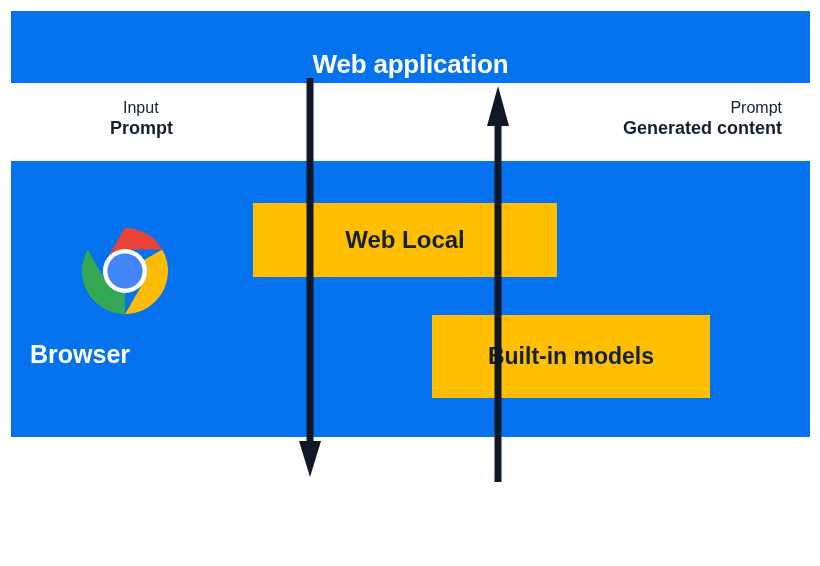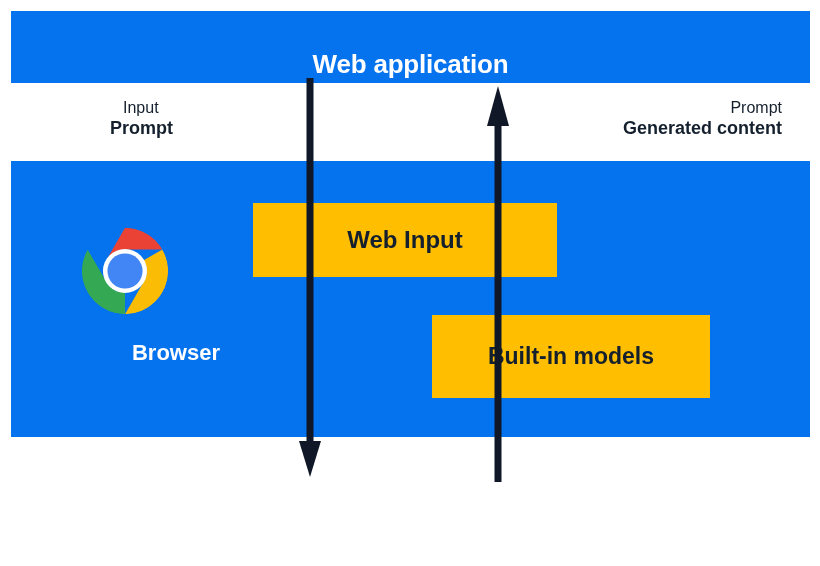--- a/index.html
+++ b/index.html
@@ -108,24 +108,24 @@
     top: 226px;
     width: 90px;
     height: 90px;
   }
 
   #browser-label {
     position: absolute;
     left: 30px;
     top: 340px;
     width: 190px;
-    text-align: right;
+    text-align: left;
     color: #ffffff;
     font-weight: bold;
-    font-size: 22px;
+    font-size: 25px;
   }
 
   
   .yellow-box {
     position: absolute;
     background: #ffbe00;
     display: flex;
     align-items: center;
     justify-content: center;
     text-align: center;
@@ -177,21 +177,21 @@
 
       <circle cx="50" cy="50" r="24.5" fill="#ffffff"></circle>
 
       <circle cx="50" cy="50" r="19.5" fill="#4285f4"></circle>
     </g>
   </svg>
 
   <div id="browser-label">Browser</div>
 
   <div class="yellow-box" id="box-web-apis">
-    <span class="box-line">Web Input</span>
+    <span class="box-line">Web Local</span>
   </div>
 
   <div class="yellow-box" id="box-builtin">
     <span>
       <span class="box-line">Built-in models</span>
     </span>
   </div>
 
   <svg class="arrow-svg" id="arrow-down-svg" viewBox="0 0 28 404">
     <rect x="10.5" y="0" width="7" height="370" fill="#101828"></rect>

